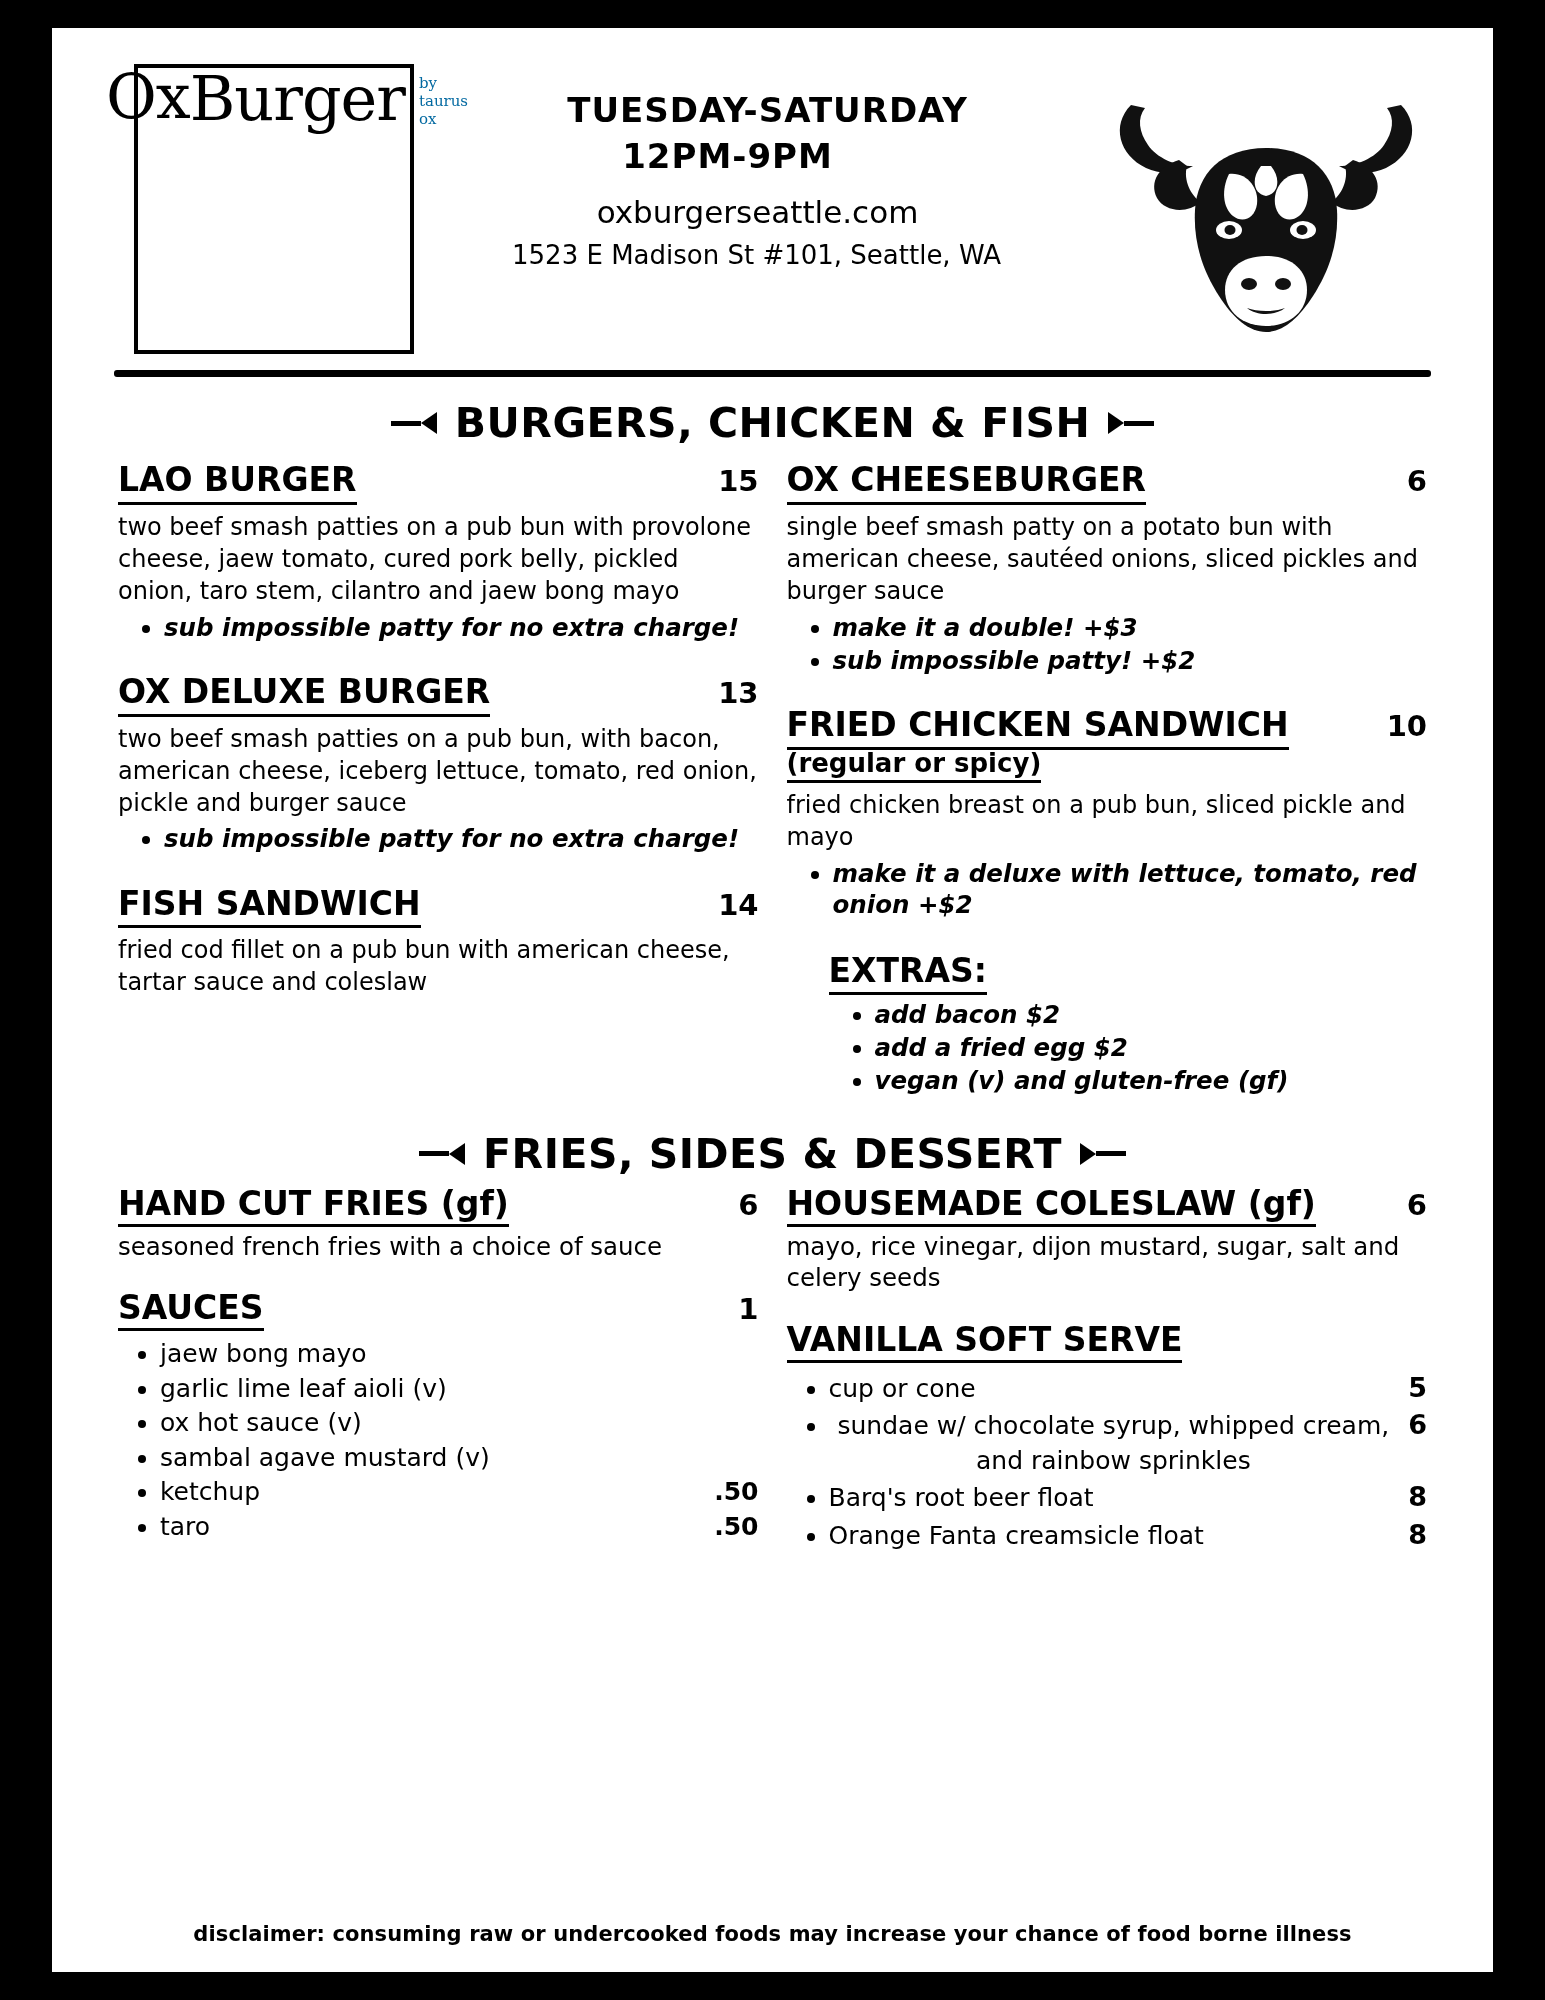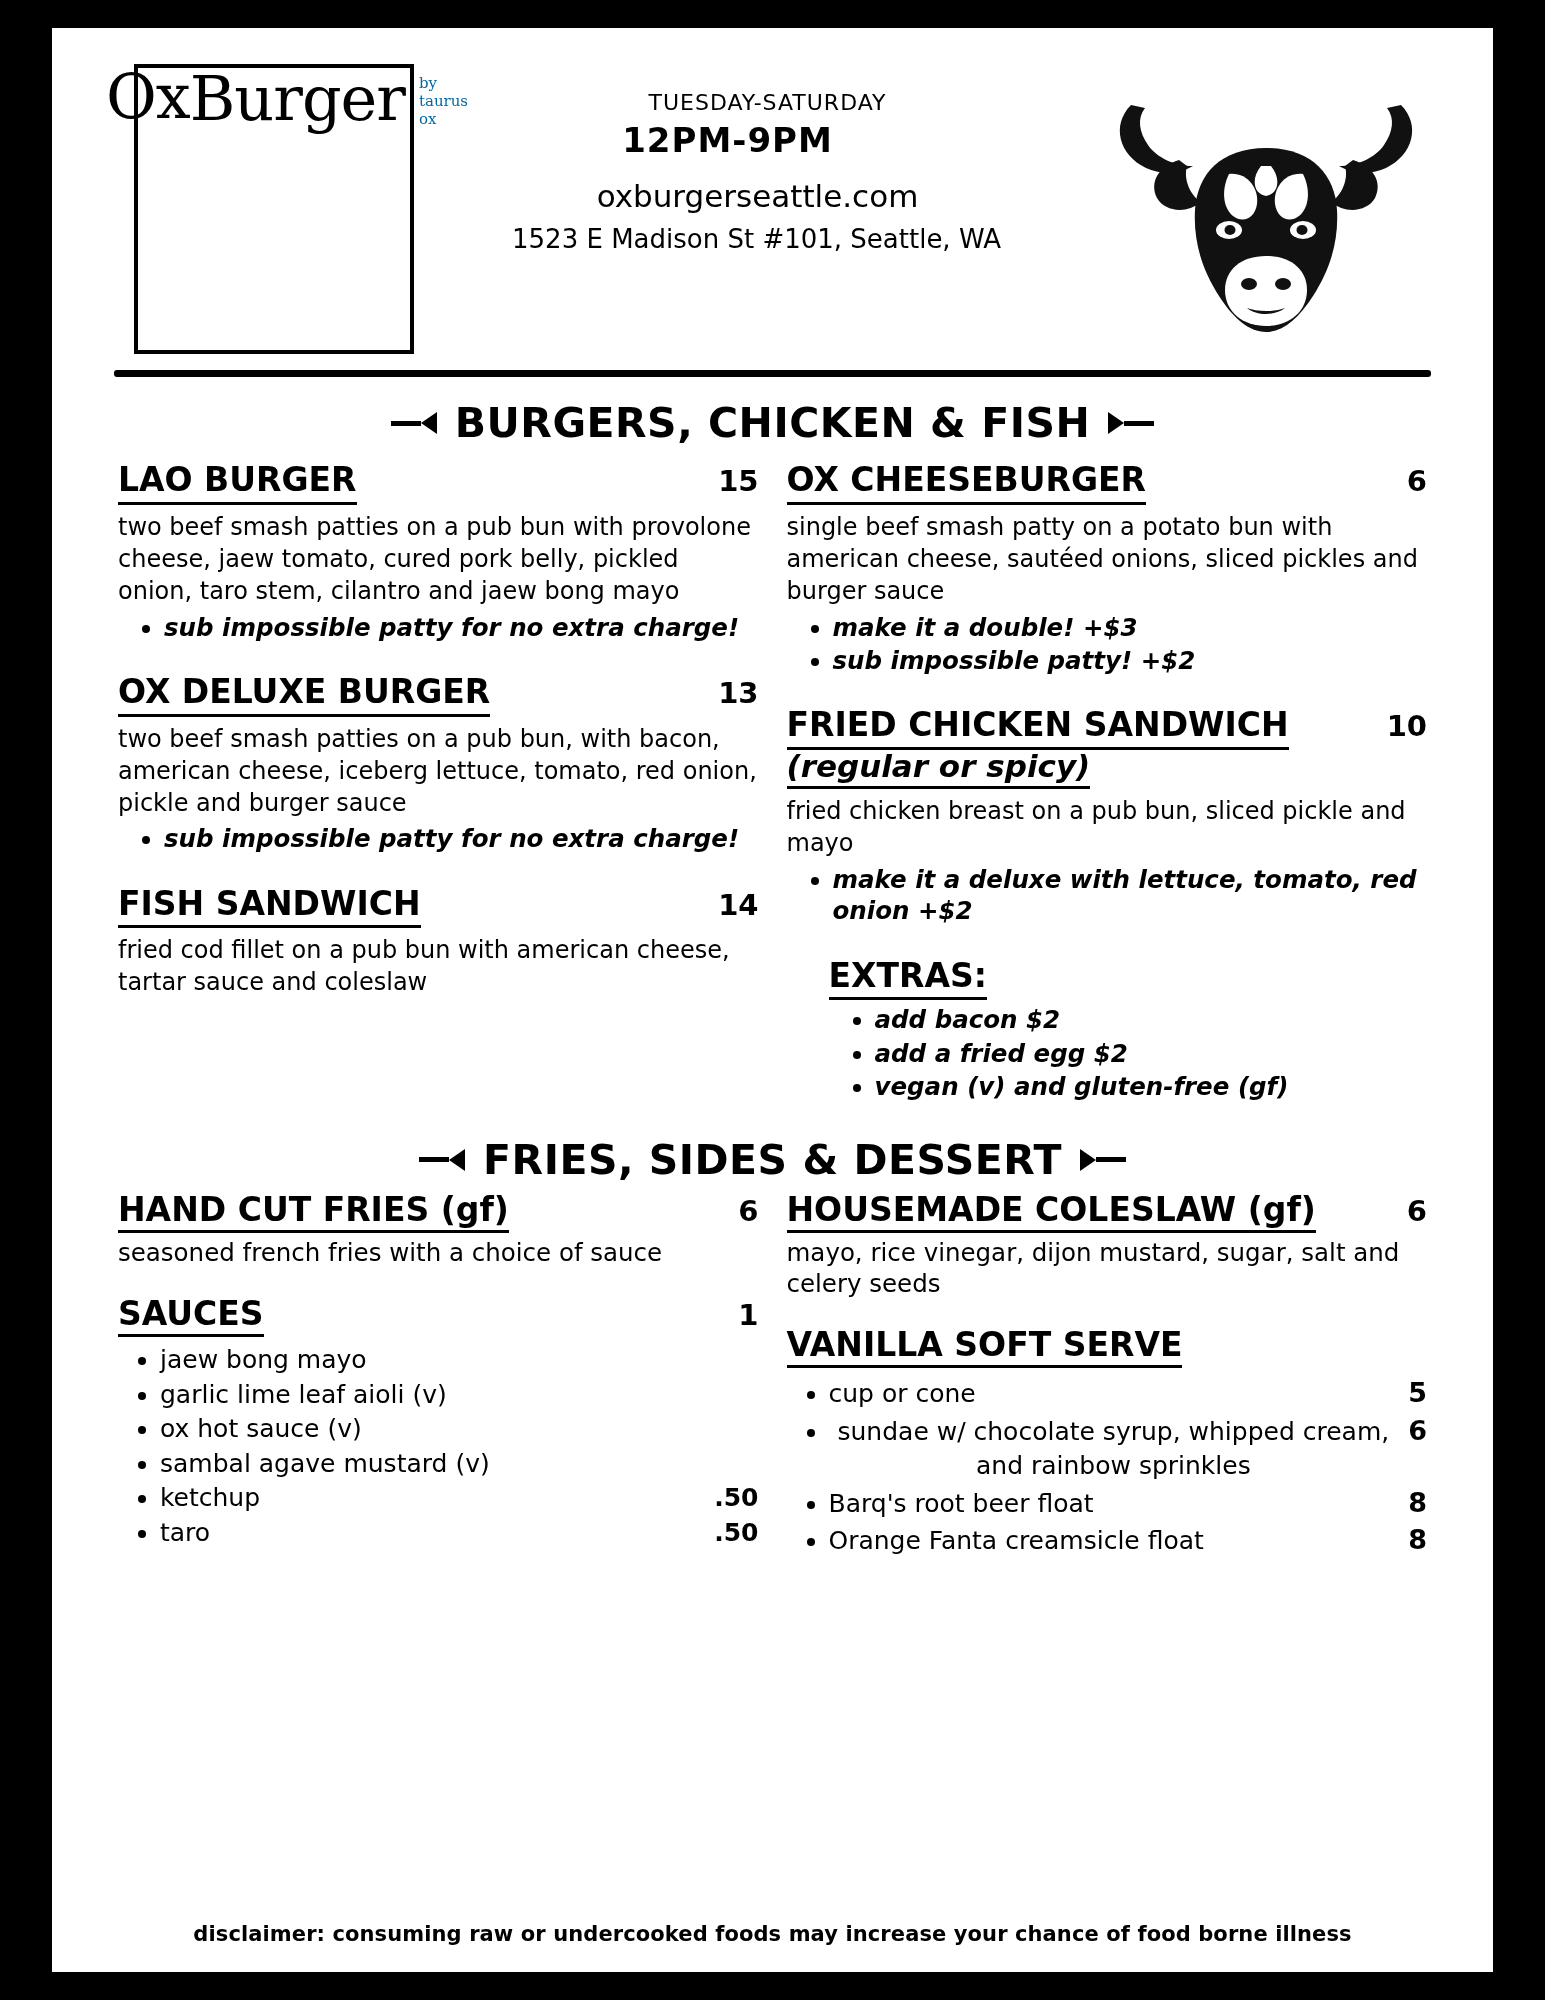--- a/index.html
+++ b/index.html
@@ -69,22 +69,22 @@
     margin-left: 14px;
     color: #0369a1;
   }
   .header-center {
     flex: 1 1 auto;
     text-align: center;
     padding-top: 24px;
     margin-left: -10px;
   }
   .hours1 {
-    font-size: 22px;
-    font-weight: normal;
+    font-size: 34px;
+    font-weight: bold;
     letter-spacing: 1px;
     line-height: 1.35;
     text-align: center;
   }
   .hours2 {
     font-size: 34px;
     font-weight: bold;
     letter-spacing: 1px;
     line-height: 1.35;
     margin-left: -80px;
@@ -363,21 +363,21 @@
             <li>sub impossible patty! +$2</li>
           </ul>
         </div>
 
         <div class="item">
           <div class="item-head">
             <span class="item-name">FRIED CHICKEN SANDWICH</span>
             <span class="item-price">10</span>
           </div>
           <div style="margin-top:-2px;">
-            <span class="item-name lower" style="font-size:31px;font-style:italic;">(regular or spicy)</span>
+            <span class="item-name lower" style="font-size:26px;">(regular or spicy)</span>
           </div>
           <div class="item-desc">fried chicken breast on a pub bun, sliced pickle and mayo</div>
           <ul class="notes">
             <li>make it a deluxe with lettuce, tomato, red onion +$2</li>
           </ul>
         </div>
 
         <div class="item" style="padding-left:42px;">
           <div class="item-head" style="display:block;">
             <span class="extras-title">EXTRAS:</span>

